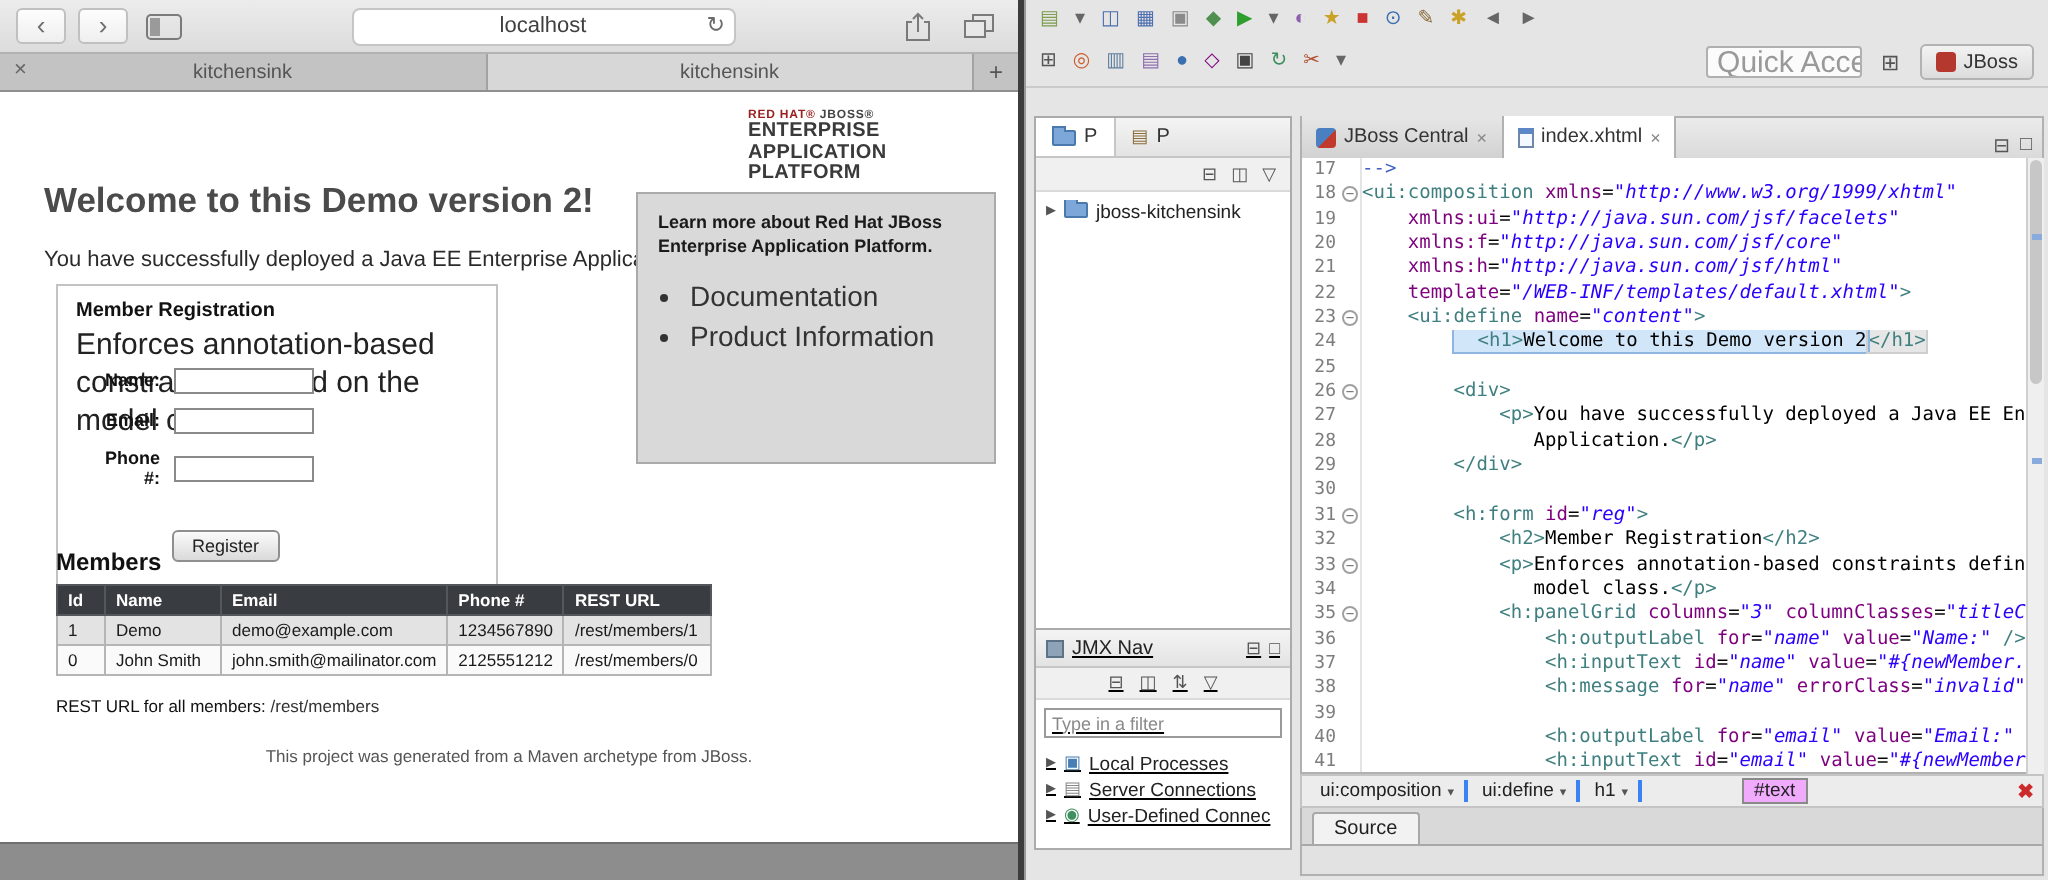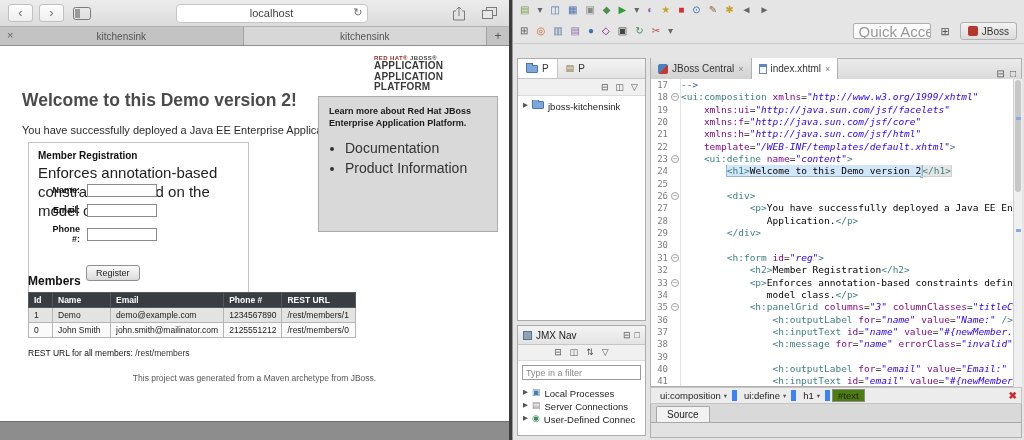--- a/index.html
+++ b/index.html
@@ -91,21 +91,21 @@
   .ptoolbar .tb-ic, .jtoolbar .tb-ic { font-size:9px; color:#555; }
   .tree { padding:4px 3px; }
   .trow { display:flex; align-items:flex-start; gap:4px; font-size:9.5px; color:#222; padding:1px 2px; white-space:nowrap; overflow:hidden; }
   .tarrow { font-size:6.5px; color:#555; }
   .folder { width:12px; height:8px; background:#7da7d8; border:1px solid #4a79ad; border-radius:1px; position:relative; flex:none; }
   .folder::before { content:""; position:absolute; top:-3px; left:-1px; width:5px; height:2px; background:#7da7d8;
                     border:1px solid #4a79ad; border-bottom:none; }
   .titem-ic { font-size:9px; line-height:1; }
   .mini-list { font-size:9px; line-height:1; }
 
-  .jmx { left:4px; top:325px; width:129px; height:111px; }
+  .jmx { left:4px; top:314px; width:129px; height:111px;text-decoration:underline; }
   .jtabs { height:19px; background:linear-gradient(#f4f4f4,#e3e3e3); border-bottom:1px solid #c6c6c6;
            display:flex; align-items:center; padding:0 5px; gap:4px; }
   .jmx-ic { width:9px; height:9px; background:#8fa3b8; border:1px solid #5c7287; flex:none; }
   .jtab-label { font-size:10px; color:#222; }
   .win-ics { margin-left:auto; display:flex; gap:4px; font-size:9px; color:#555; }
   .jtoolbar { height:16px; display:flex; align-items:center; justify-content:center; gap:8px; background:#f0f0f0;
               border-bottom:1px solid #dadada; }
   .jfilter { display:block; margin:4px 4px 3px 4px; width:119px; height:15px; border:1px solid #9a9a9a;
              font-size:9px; padding:0 3px; font-family:"Liberation Sans",sans-serif; }
   .jfilter::placeholder { color:#8a8a8a; }
@@ -129,31 +129,31 @@
   .fold { width:11px; flex:none; position:relative; border-right:1px solid #e4e4e4; }
   .fold-m { position:absolute; top:2px; left:1px; width:8px; height:8px; border:1px solid #a0a0a0; border-radius:50%;
             font-size:7px; line-height:6px; text-align:center; color:#777; background:#fff; }
   .codetext { white-space:pre; flex:1; color:#000; overflow:hidden; }
   .sy-t { color:var(--c-tag,#3f7f7f); }
   .sy-tm { color:var(--c-tag,#3f7f7f); background:#e6e6e6; outline:1px solid #cfcfcf; }
   .sy-a { color:var(--c-attr,#7f007f); }
   .sy-v { color:var(--c-value,#2a00ff); font-style:italic; }
   .sy-x { color:#000; }
   .sy-c { color:var(--c-comment,#3f5fbf); }
-  .hl { background:var(--c-selection,#d2e6f9); outline:1px solid var(--c-selection_border,#8fb6e0); }
+  .hl { background:var(--c-selection,#d2e6f9); outline:1px solid var(--c-selection_border,#8fb6e0);padding-left:12px; }
   .cursor { display:inline-block; width:1px; height:10px; background:#111; vertical-align:middle; }
 
   .vscroll { position:absolute; top:21px; right:0; width:9px; bottom:51px; background:#efefef; border-left:1px solid #cfcfcf; }
   .vthumb { position:absolute; top:1px; left:1px; width:6px; height:112px; background:#c7c7c7; border-radius:3px; }
   .vmark { position:absolute; right:1px; width:5px; height:3px; background:#88aadd; }
 
   .crumbbar { position:absolute; left:0; right:0; bottom:34px; height:17px; background:#ececec;
               border:1px solid #c4c4c4; display:flex; align-items:center; padding:0 4px; gap:2px; font-size:9.5px; }
-  .crumb { display:flex; align-items:center; gap:3px; padding:0 5px; color:#222; border-right:5px solid #3b82f6; }
-  .crumb.boxed { border:1px solid #8a8a8a; background:#4d7c0f; }
+  .crumb { display:flex; align-items:center; gap:3px; padding:0 5px; color:#222; border-right:2px solid #3b82f6; }
+  .crumb.boxed { border:1px solid #8a8a8a; background:#f0abfc;margin-left:48px; }
   .crumb-arr { font-size:6.5px; color:#555; }
   .crumb-close { margin-left:auto; color:#cc2b2b; font-size:10px; font-weight:bold; }
 
   .mptabs { position:absolute; left:0; right:0; bottom:0; height:34px; background:#d9d9d9;
             border:1px solid #b1b1b1; border-top:none; }
   .mptab { position:absolute; left:5px; top:2px; height:16px; padding:0 10px; display:flex; align-items:center;
            background:#f2f2f2; border:1px solid #a8a8a8; border-bottom:none; border-radius:2px 2px 0 0;
            font-size:10px; color:#222; }
   .mpbody { position:absolute; top:18px; left:0; right:0; bottom:0; background:#e2e2e2; border-top:1px solid #a8a8a8; }
 
@@ -200,21 +200,21 @@
         <span class="b-tab-label">kitchensink</span>
       </div>
       <div class="b-newtab">+</div>
     </div>
 
   <div class="b-page">
     <div class="logo">
       <div class="logo1">
         <span class="rh">RED HAT®</span><span> JBOSS®</span>
       </div>
-      <div class="logo2">APPLICATION</div>
+      <div class="logo2">ENTERPRISE</div>
       <div class="logo3">APPLICATION PLATFORM</div>
     </div>
     <h1 class="page-h1">Welcome to this Demo version 2!</h1>
     <p class="intro">You have successfully deployed a Java EE Enterprise Application.</p>
 
     <div class="form-box">
       <div class="f-title">Member Registration</div>
       <div class="f-sub">Enforces annotation-based constraints defined on the model class.</div>
       <div class="f-rows">
           <div class="f-row">

